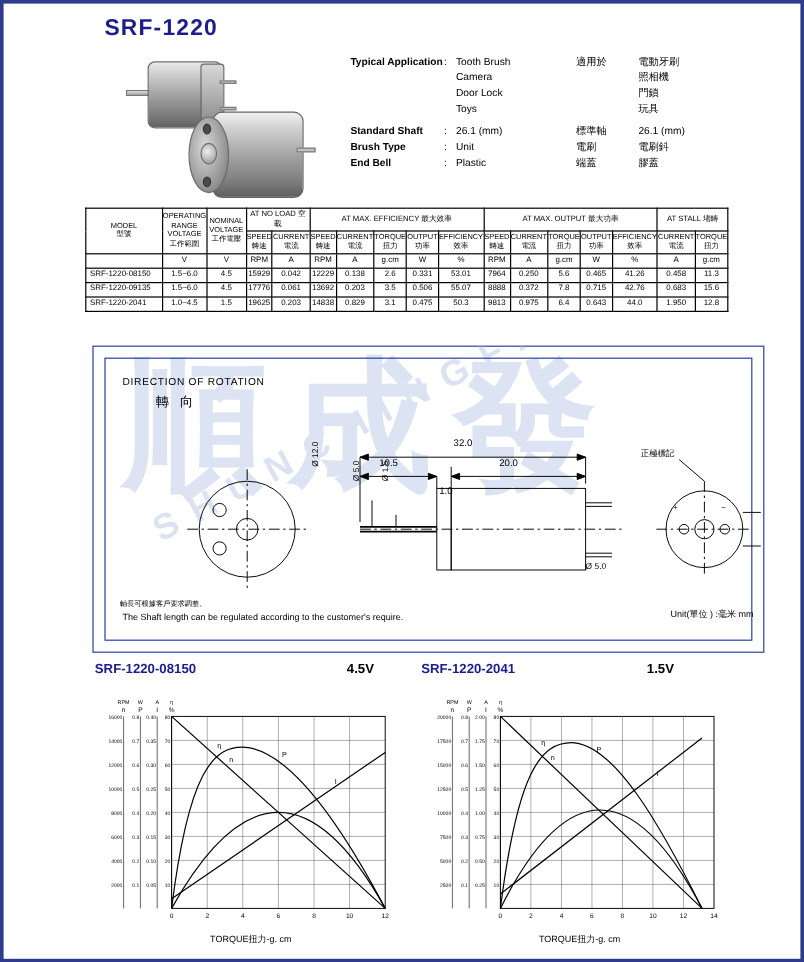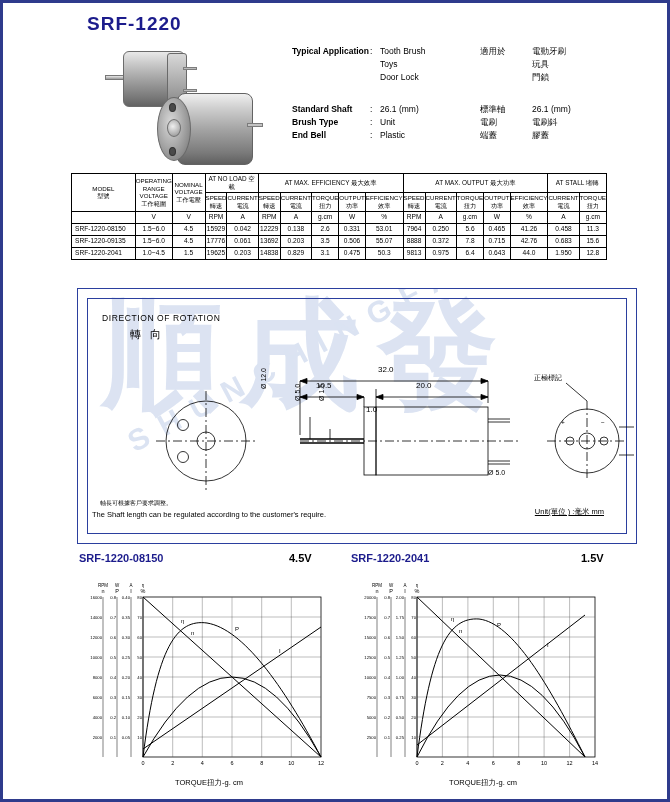--- a/index.html
+++ b/index.html
@@ -80,21 +80,21 @@
   }
 
   
   .spec { position:absolute; left:289px; top:42px; width:370px; font-size:8.5px; }
   .spec-row { position:relative; height:13px; line-height:13px; }
   .spec-label { position:absolute; left:0; width:78px; font-weight:bold; }
   .spec-colon { position:absolute; left:78px; width:8px; }
   .spec-value { position:absolute; left:88px; }
   .spec-cn-label { position:absolute; left:188px; width:52px; }
   .spec-cn-value { position:absolute; left:240px; }
-  .spec-group2 { margin-top:19px; }
+  .spec-group2 { margin-top:6px; }
 
   
   .tbl-wrap { position:absolute; left:68px; top:170px; width:536px; }
   table.spec-table {
     border-collapse:collapse; width:536px; font-size:6.2px; text-align:center;
   }
   table.spec-table td, table.spec-table th {
     border:1px solid #000; padding:1px 0; font-weight:normal; line-height:1.25;
   }
   .grp { font-size:6.4px; }
@@ -126,35 +126,35 @@
     position:absolute; top:140px; left:44px;
     font-size:30px; font-weight:bold; color:#dbe3f2;
     letter-spacing:14px; white-space:nowrap;
     transform: rotate(-28deg); transform-origin: left top;
   }
   .rot-label {
     position:absolute; left:24px; top:24px; font-size:8.5px; letter-spacing:.6px;
   }
   .rot-cn { position:absolute; left:52px; top:38px; font-size:11px; letter-spacing:3px; }
   .note-cn { position:absolute; left:22px; top:210px; font-size:6px; }
-  .note-en { position:absolute; left:14px; top:221px; font-size:7.5px; }
-  .unit-note { position:absolute; right:32px; top:218px; font-size:7.5px;text-decoration:underline; }
+  .note-en { position:absolute; left:24px; top:221px; font-size:7.5px; }
+  .unit-note { position:absolute; right:8px; top:218px; font-size:7.5px; }
 
   
   .draw-svg { position:absolute; left:0; top:0; }
 
   
   .curve-title-l {
     position:absolute; left:76px; top:549px; font-size:11px; font-weight:bold; color:#1c1c8c;
   }
   .curve-volt-l { position:absolute; left:286px; top:549px; font-size:11px; font-weight:bold; color:#000; }
   .curve-title-r {
     position:absolute; left:348px; top:549px; font-size:11px; font-weight:bold; color:#1c1c8c;
   }
-  .curve-volt-r { position:absolute; left:578px; top:549px; font-size:11px; font-weight:bold; color:#000; }
+  .curve-volt-r { position:absolute; left:536px; top:549px; font-size:11px; font-weight:bold; color:#000; }
 
   .chart-box { position:absolute; top:572px; width:272px; height:212px; }
   .chart-left { left:70px; }
   .chart-right { left:344px; }
   .chart-xlabel {
     position:absolute; bottom:-1px; width:100%; text-align:center; font-size:7.5px;
   }
 </style>
 </head>
 <body>
@@ -184,26 +184,30 @@
 
     <div class="spec">
       <div class="spec-row">
         <span class="spec-label">Typical Application</span>
         <span class="spec-colon">:</span>
         <span class="spec-value">Tooth Brush</span>
         <span class="spec-cn-label">適用於</span>
         <span class="spec-cn-value">電動牙刷</span>
       </div>
       <div class="spec-row">
-        <span class="spec-value">Toys</span>
-        <span class="spec-cn-value">玩具</span>
+        <span class="spec-value">Camera</span>
+        <span class="spec-cn-value">照相機</span>
       </div>
       <div class="spec-row">
         <span class="spec-value">Door Lock</span>
         <span class="spec-cn-value">門鎖</span>
+      </div>
+      <div class="spec-row">
+        <span class="spec-value">Toys</span>
+        <span class="spec-cn-value">玩具</span>
       </div>
       <div class="spec-row spec-group2">
         <span class="spec-label">Standard Shaft</span>
         <span class="spec-colon">:</span>
         <span class="spec-value">26.1 (mm)</span>
         <span class="spec-cn-label">標準軸</span>
         <span class="spec-cn-value">26.1 (mm)</span>
       </div>
       <div class="spec-row">
         <span class="spec-label">Brush Type</span>

